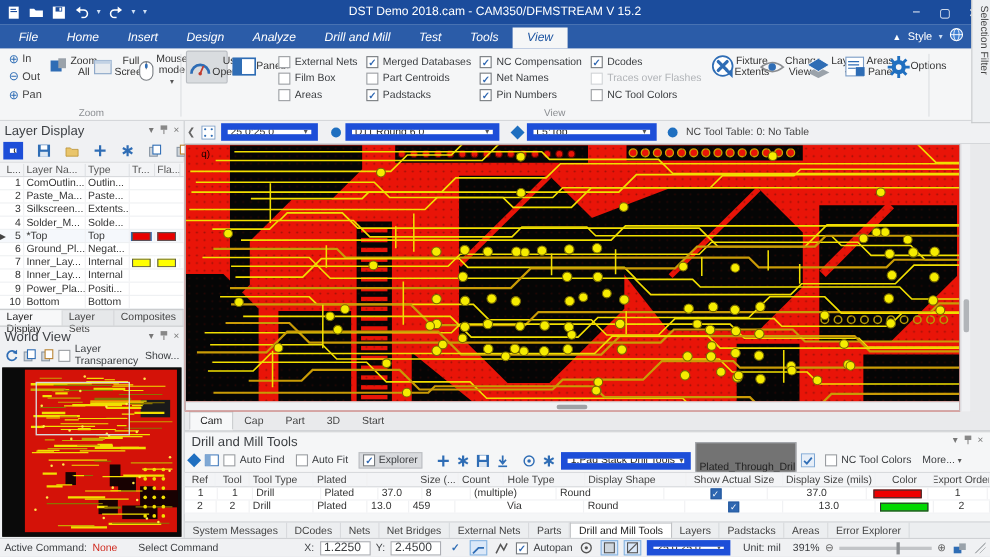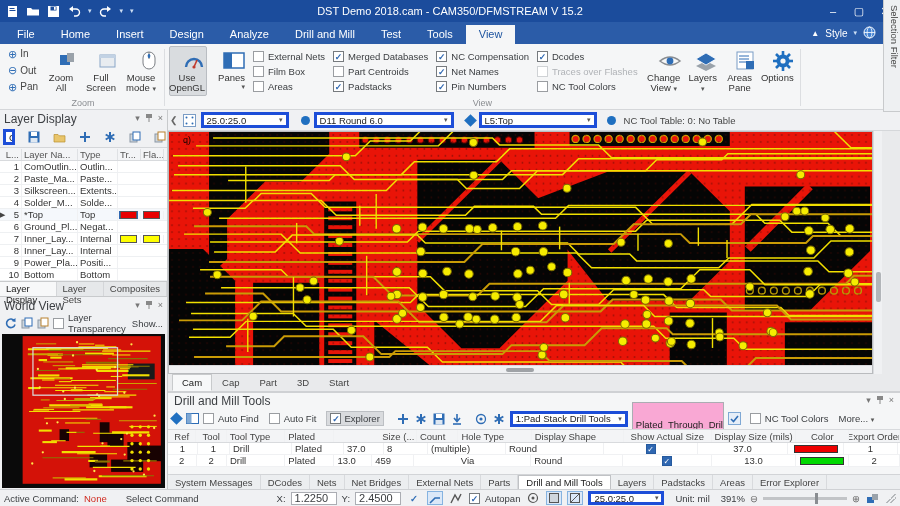--- a/index.html
+++ b/index.html
@@ -11,34 +11,34 @@
   .titlebar { height:22px; background:#1b4c9c; color:#fff; display:flex; align-items:center; padding:0 2px 0 6px; flex:0 0 auto; position:relative; }
   .qat { display:flex; align-items:center; gap:7px; }
   .qat svg { display:block; }
   .qat .dd { color:#cfe0f5; font-size:7px; }
   .win-title { position:absolute; left:0; right:0; text-align:center; font-size:11px; pointer-events:none; }
   .win-controls { margin-left:auto; display:flex; z-index:2; }
   .win-btn { width:26px; height:20px; display:flex; align-items:center; justify-content:center; font-size:11px; color:#fff; }
 
   
   .menubar { height:22px; background:#2b5ca8; display:flex; align-items:flex-end; padding-left:4px; flex:0 0 auto; position:relative; }
-  .mtab { color:#ffffff; font-size:11px; padding:3px 13px 4px; cursor:default; }
+  .mtab { color:#ffffff; font-size:11px; padding:3px 13px 4px; cursor:default;font-style:italic; }
   .mtab.active { background:#f5f6f7; color:#1d54a0; }
   .menu-right { position:absolute; right:24px; top:0; height:22px; display:flex; align-items:center; gap:6px; color:#fff; font-size:10px; }
 
   
   .ribbon { height:66px; background:#f5f6f7; border-bottom:1px solid #d5d7da; display:flex; align-items:stretch; padding:2px 0 0 4px; flex:0 0 auto; }
   .rgroup { display:flex; flex-direction:column; padding:0 2px; }
   .rgroup-content { display:flex; flex:1; align-items:flex-start; gap:2px; }
   .rgroup-label { text-align:center; color:#8a8d91; font-size:9px; padding:1px 0 2px; }
   .rsep { width:1px; background:#dcdee1; margin:3px 2px; }
   .zoom-small { display:flex; flex-direction:column; justify-content:space-between; height:46px; padding:2px 2px 0 2px; }
   .zs-btn { display:flex; align-items:center; gap:3px; font-size:10px; color:#444; }
   .zs-btn .zico { color:#2f6db5; font-size:11px; line-height:10px; }
-  .bigbtn { width:38px; display:flex; flex-direction:column; align-items:flex-end; padding:2px 1px; border:1px solid transparent; border-radius:2px; }
+  .bigbtn { width:38px; display:flex; flex-direction:row; align-items:center; padding:2px 1px; border:1px solid transparent; border-radius:2px; }
   .bigbtn .bico { height:24px; display:flex; align-items:center; justify-content:center; }
   .bigbtn .blabel { font-size:9.5px; line-height:10px; text-align:center; color:#333; }
   .bigbtn.pressed { background:#d9dcdf; border-color:#b9bdc2; }
   .caret { font-size:7px; color:#555; }
   .cbcol { display:flex; flex-direction:column; gap:4px; padding:5px 4px 0 4px; }
   .cbrow { display:flex; align-items:center; gap:4px; white-space:nowrap; }
   .cb { width:11px; height:11px; border:1px solid #9a9da1; background:#fff; font-size:9px; line-height:10px; text-align:center; color:#fff; flex:0 0 auto; }
   .cb.on { background:#fff; color:#2f67b1; border-color:#767a7e; font-weight:bold; }
   .cbrow.dis .cblabel { color:#b0b3b7; }
   .cbrow.dis .cb { border-color:#cfd2d5; }
@@ -49,21 +49,21 @@
 
   
   .main { flex:1; display:flex; min-height:0; }
   .sidebar { width:168px; flex:0 0 auto; display:flex; flex-direction:column; background:#f0f1f3; border-right:1px solid #c8cacc; }
   .panel-header { height:17px; display:flex; align-items:center; padding:0 4px; color:#3c3f43; font-size:12px; }
   .panel-header .ph-title { flex:1; }
   .ph-icons { display:flex; gap:5px; align-items:center; color:#777; font-size:9px; }
   .ph-icons span { line-height:9px; }
 
   .lp-toolbar { height:20px; display:flex; align-items:center; gap:13px; padding:0 3px; }
-  .sel { display:inline-flex; align-items:center; justify-content:space-between; background:#fff; border:3px solid #1d4ed8; height:16px; padding:0 3px; font-size:9.5px; color:#222; white-space:nowrap; overflow:hidden; }
+  .sel { display:inline-flex; align-items:center; justify-content:space-between; background:#fff; border:6px solid #1d4ed8; height:16px; padding:0 3px; font-size:9.5px; color:#222; white-space:nowrap; overflow:hidden; }
   .sel .car { color:#555; font-size:7px; margin-left:4px; }
   .tico { display:flex; align-items:center; justify-content:center; width:14px; height:14px; }
 
   .ltable { background:#fff; border-top:1px solid #d4d6d9; font-size:9.5px; }
   .lrow, .lhead { display:flex; height:12px; align-items:center; border-bottom:1px solid #eef0f2; }
   .lhead { background:#f3f4f6; color:#555; border-bottom:1px solid #d8dadd; height:13px; }
   .lc { padding:0 2px; overflow:hidden; white-space:nowrap; border-right:1px solid #f0f1f3; }
   .lhead .lc { border-right:1px solid #dfe1e4; }
   .lc0 { width:22px; text-align:right; position:relative; }
   .lc1 { width:56px; } .lc2 { width:40px; }
@@ -100,21 +100,21 @@
   .canvas-tabs { height:18px; background:#e9eaec; border-bottom:1px solid #cfd1d4; display:flex; align-items:flex-end; padding-left:4px; flex:0 0 auto; }
   .canvas-tabs .tab { padding:2px 9px; font-size:9.5px; color:#444; border:1px solid transparent; }
   .canvas-tabs .tab.active { background:#f7f8f9; border-color:#c8cacc; border-bottom-color:#f7f8f9; color:#222; }
 
   
   .drill-panel { height:97px; background:#f5f6f7; display:flex; flex-direction:column; flex:0 0 auto; border-top:1px solid #cfd1d4; }
   .dp-header { height:15px; display:flex; align-items:center; padding:0 6px; }
   .dp-title { font-size:12px; color:#3c3f43; flex:1; }
   .dp-toolbar { height:21px; display:flex; align-items:center; gap:4px; padding:0 4px; }
   .chip { background:#d9dbde; border:1px solid #bcbfc3; padding:0 3px; display:inline-flex; align-items:center; gap:3px; height:15px; }
-  .dinput { background:#f9a8d4; border:1px solid #abadb3; height:15px; width:92px; padding:16px 3px; font-size:9.5px; color:#222; white-space:nowrap; overflow:hidden; }
+  .dinput { background:#737373; border:1px solid #abadb3; height:15px; width:92px; padding:16px 3px; font-size:9.5px; color:#222; white-space:nowrap; overflow:hidden; }
   .dtable { background:#fff; font-size:9.5px; border-top:1px solid #d8dadd; }
   .drow, .dhead { display:flex; height:12px; align-items:center; }
   .dhead { background:#f3f4f6; border-bottom:1px solid #d8dadd; color:#444; height:13px; }
   .dc { padding:0 3px; white-space:nowrap; overflow:hidden; border-right:1px solid #f0f1f3; height:100%; display:flex; align-items:center; }
   .dc.ctr { justify-content:center; }
   .drow { border-bottom:1px solid #f0f1f3; }
   .dsw { width:44px; height:8px; border:1px solid #333; }
   .dcb { width:10px; height:10px; background:#2f67b1; color:#fff; font-size:8px; line-height:10px; text-align:center; border:1px solid #265globe } 
   .dcb { border:1px solid #265a9e; }
   .dp-tabs { margin-top:auto; display:flex; height:15px; background:#eceef0; border-top:1px solid #d2d4d7; font-size:9.5px; align-items:stretch; }
@@ -331,20 +331,30 @@
               <div class="cbrow dis">
                 <span class="cb"></span>
                 <span class="cblabel">Traces over Flashes</span>
               </div>
               <div class="cbrow">
                 <span class="cb"></span>
                 <span class="cblabel">NC Tool Colors</span>
               </div>
             </div>
           </div>
+        <div class="bigbtn" style="width:42px;">
+          <div class="bico">
+              <svg width="22" height="22">
+                <circle cx="11" cy="10" r="9" fill="#fff" stroke="#2f6db5" stroke-width="1.6"></circle>
+                <path d="M7,6 L15,14 M15,6 L7,14" stroke="#2f6db5" stroke-width="3" stroke-linecap="round"></path>
+                <path d="M13,14 h7 v7 Z" fill="#2f6db5"></path>
+              </svg>
+            </div>
+          <div class="blabel">Fixture Extents</div>
+        </div>
         <div class="bigbtn" style="width:40px;">
           <div class="bico">
               <svg width="24" height="18">
                 <path d="M2,9 Q12,1 22,9 Q12,17 2,9 Z" fill="none" stroke="#8a8d91" stroke-width="1.6"></path>
                 <circle cx="12" cy="9" r="3.4" fill="#2f6db5"></circle>
               </svg>
             </div>
           <div class="blabel"><span>Change View</span> <span class="caret">▾</span></div>
         </div>
         <div class="bigbtn" style="width:34px;">

